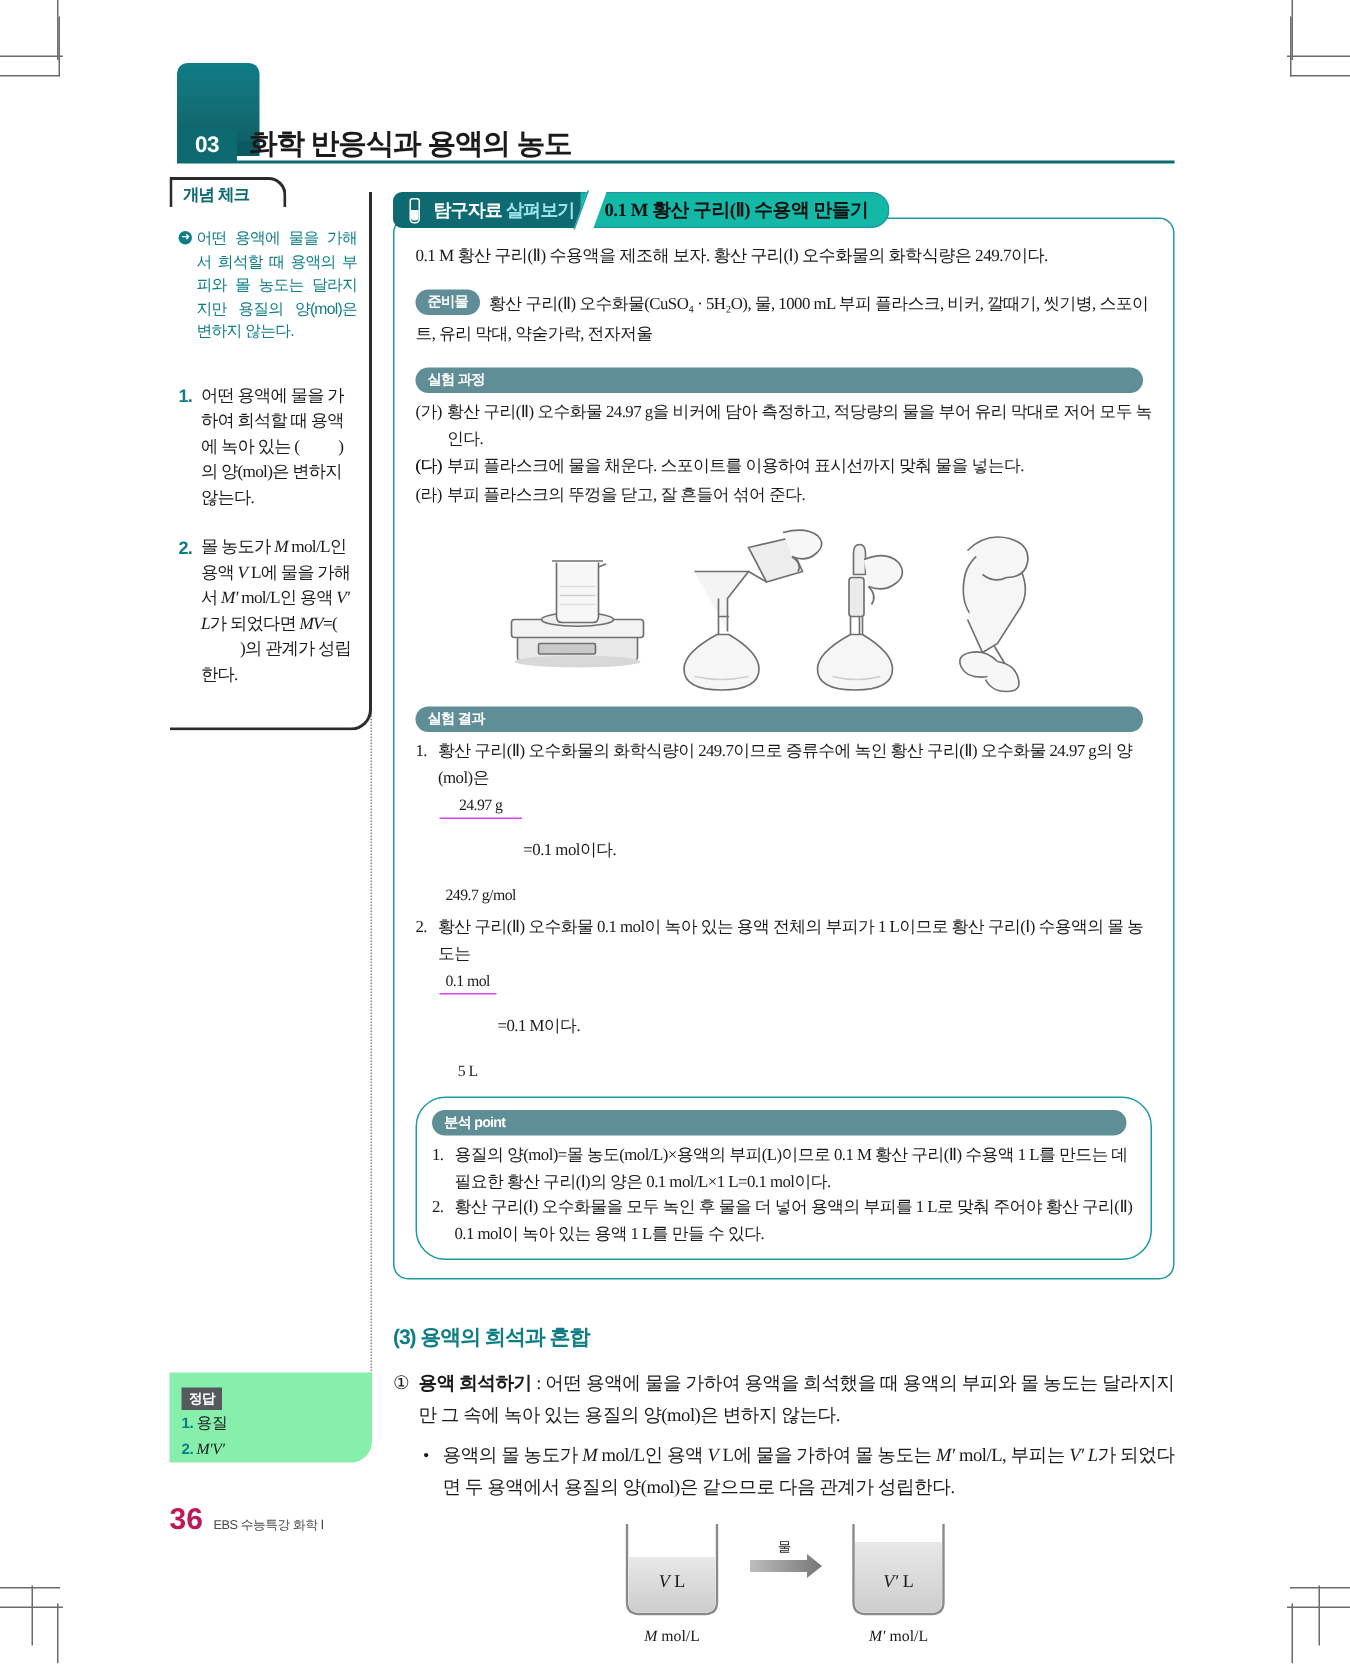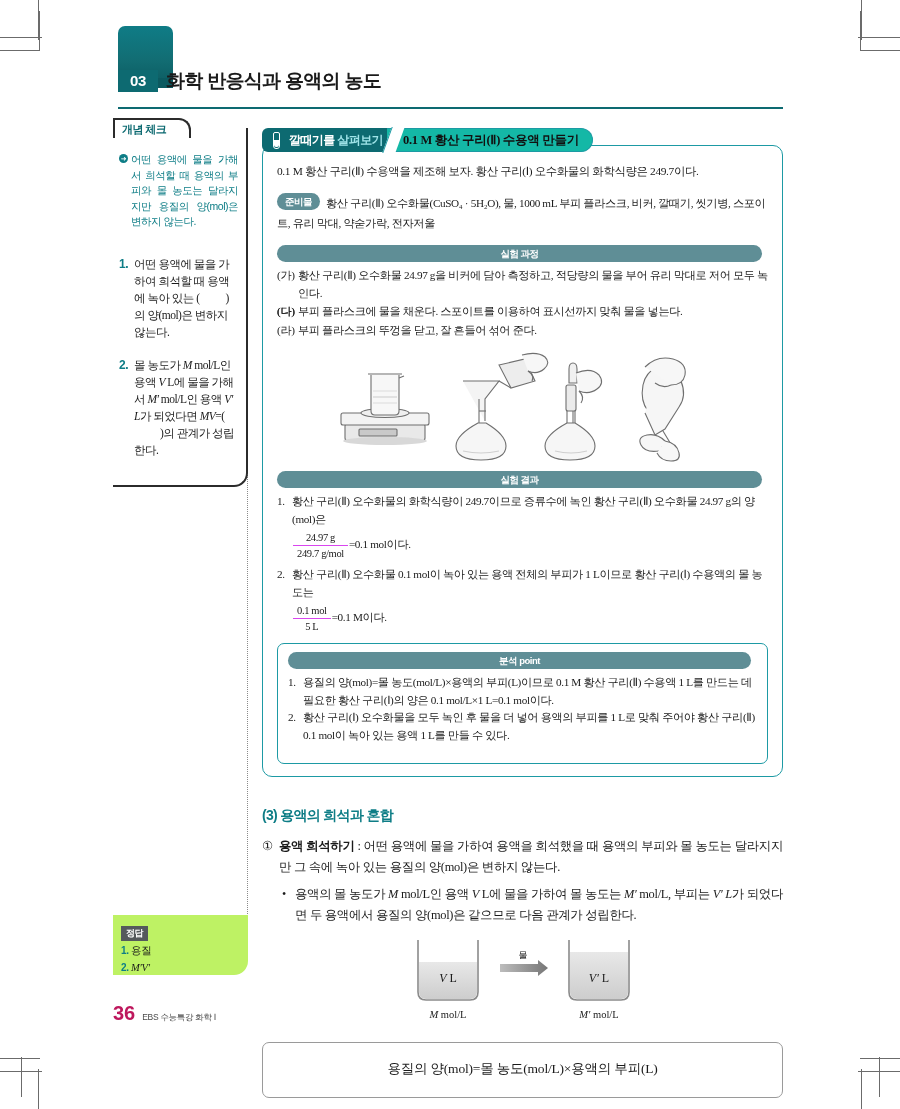--- a/index.html
+++ b/index.html
@@ -13,21 +13,21 @@
   }
 
   
   .crop { position:absolute; }
   .crop i { position:absolute; background:#6b6b6b; display:block; }
   .crop .h { height:1px; }
   .crop .v { width:1px; }
 
   
   .chapter-header {
-    position:absolute; left:118px; top:70px; width:665px; height:22px;
+    position:absolute; left:118px; top:86px; width:665px; height:22px;
   }
   .ribbon {
     position:absolute; left:0px; top:-44px; width:55px; height:62px;
     background:linear-gradient(180deg,#0f7c86 0%,#126d73 55%,#0b595f 100%);
     border-radius:7px 7px 0 0;
   }
   .ribbon:after{
     content:""; position:absolute; left:0; bottom:-0px; width:55px; height:10px;
     background:#0b5a60; border-radius:0 0 4px 4px;
   }
@@ -99,21 +99,21 @@
   
   .dotted-sep {
     position:absolute; left:247px; top:128px; width:0;
     height:800px;
     border-left:1px dotted #8a8a8a;
   }
 
   
   .answer-box {
     position:absolute; left:113px; top:915px; width:135px; height:60px;
-    background:#bef264; border-radius:0 0 14px 0;
+    background:#86efac; border-radius:0 0 14px 0;
     padding:7px 8px;
   }
   .answer-label {
     display:inline-block; background:#55595c; color:#fff;
     font-family:"Liberation Sans", sans-serif; font-weight:bold;
     font-size:9px; padding:1px 5px; letter-spacing:-0.4px;
   }
   .answer-line {
     font-family:"Liberation Serif", serif; font-size:10.5px;
     line-height:15px; margin-top:2px; letter-spacing:-0.3px;
@@ -184,21 +184,20 @@
     font-size:11.4px; line-height:18px; letter-spacing:-0.35px;
     margin:2px 0 13px 0;
   }
 
   .badge {
     display:inline-block; background:#5f8e96; color:#fff;
     font-family:"Liberation Sans", sans-serif; font-weight:bold;
     font-size:9.5px; line-height:13px; padding:2px 8px;
     border-radius:9px; letter-spacing:-0.5px; vertical-align:2px;
     margin-right:6px;
-    text-align:center;
   }
   .badge-block { display:block; margin-bottom:5px; }
 
   .mat-text {
     display:inline; font-size:11.2px; line-height:17.5px; letter-spacing:-0.35px;
   }
   .mat-wrap { margin-bottom:13px; }
 
   .proc-list { font-size:11.2px; line-height:17.5px; letter-spacing:-0.35px; }
   .proc-item { margin-bottom:1px; text-indent:0; padding-left:21px; position:relative; }
@@ -214,27 +213,27 @@
   .res-list { font-size:11.2px; line-height:17.5px; letter-spacing:-0.35px; }
   .res-item { padding-left:15px; position:relative; margin-bottom:2px; }
   .res-item .mk { position:absolute; left:0; top:0; }
 
   .frac {
     display:inline-block; vertical-align:middle; text-align:center;
     font-family:"Liberation Serif", serif; font-size:10.5px; line-height:13px;
     margin:0 1px;
   }
   .frac .num { border-bottom:1px solid #d946ef; padding:0 4px 1px 4px; display:block; }
-  .frac .den { padding:1px 4px 0 4px; display:block; }
+  .frac .den { padding:1px 4px 0 4px; display:block;margin-top:44px; }
   .eqline { margin:3px 0 6px 0; padding-left:15px; font-size:11.2px; }
 
   
   .point-box {
-    border:1.3px solid #1d9aa4; border-radius:7px;
-    padding:8px 10px 19px 10px; margin-top:10px;
+    border:1.3px solid #1d9aa4; border-radius:20px;
+    padding:8px 10px 7px 10px; margin-top:10px;
   }
   .point-list { font-size:11.2px; line-height:17.5px; letter-spacing:-0.35px; }
   .point-item { padding-left:15px; position:relative; }
   .point-item .mk { position:absolute; left:0; top:0; }
 
   
   .sec-head {
     font-family:"Liberation Sans", sans-serif; font-weight:bold;
     font-size:14px; color:#0e7d86; letter-spacing:-0.7px;
     margin:30px 0 11px 0;
@@ -362,21 +361,21 @@
 
   <div class="explore-card">
 
     <div class="explore-skew"></div>
     <div class="explore-head">
       <div class="explore-head-teal">
         <span class="tube-icon">
           <span class="body"></span>
             <span class="liquid"></span>
         </span>
-        <span class="explore-label"><span>깔때기를</span> <span class="accent">살펴보기</span></span>
+        <span class="explore-label"><span>탐구자료</span> <span class="accent">살펴보기</span></span>
       </div>
       <div class="explore-head-title">
         <span class="explore-title-txt">0.1 M 황산 구리(Ⅱ) 수용액 만들기</span>
       </div>
     </div>
 
     <div class="card-intro">0.1 M 황산 구리(Ⅱ) 수용액을 제조해 보자. 황산 구리(Ⅰ) 오수화물의 화학식량은 249.7이다.</div>
 
     <div class="mat-wrap">
       <span class="badge">준비물</span><span class="mat-text">황산 구리(Ⅱ) 오수화물(CuSO₄ · 5H₂O), 물, 1000 mL 부피 플라스크, 비커, 깔때기, 씻기병, 스포이트, 유리 막대, 약숟가락, 전자저울</span>

